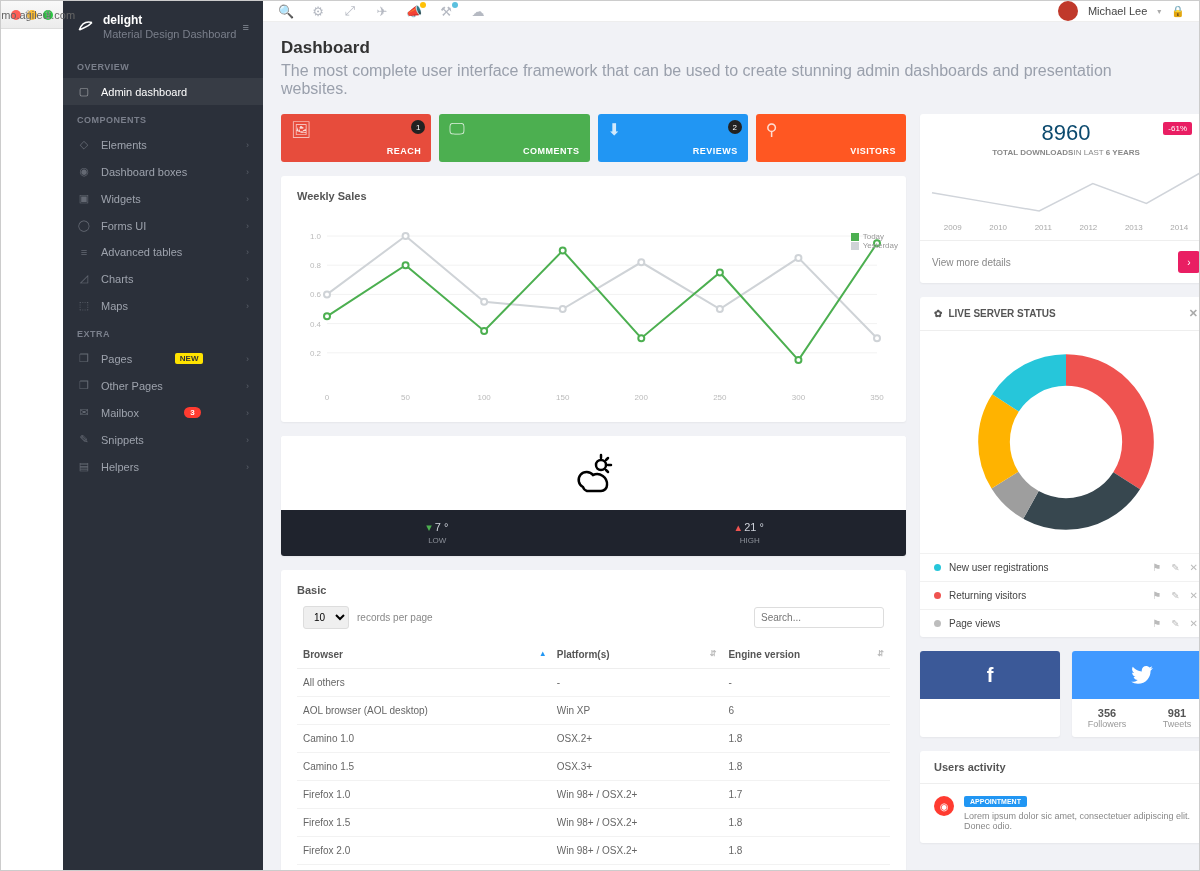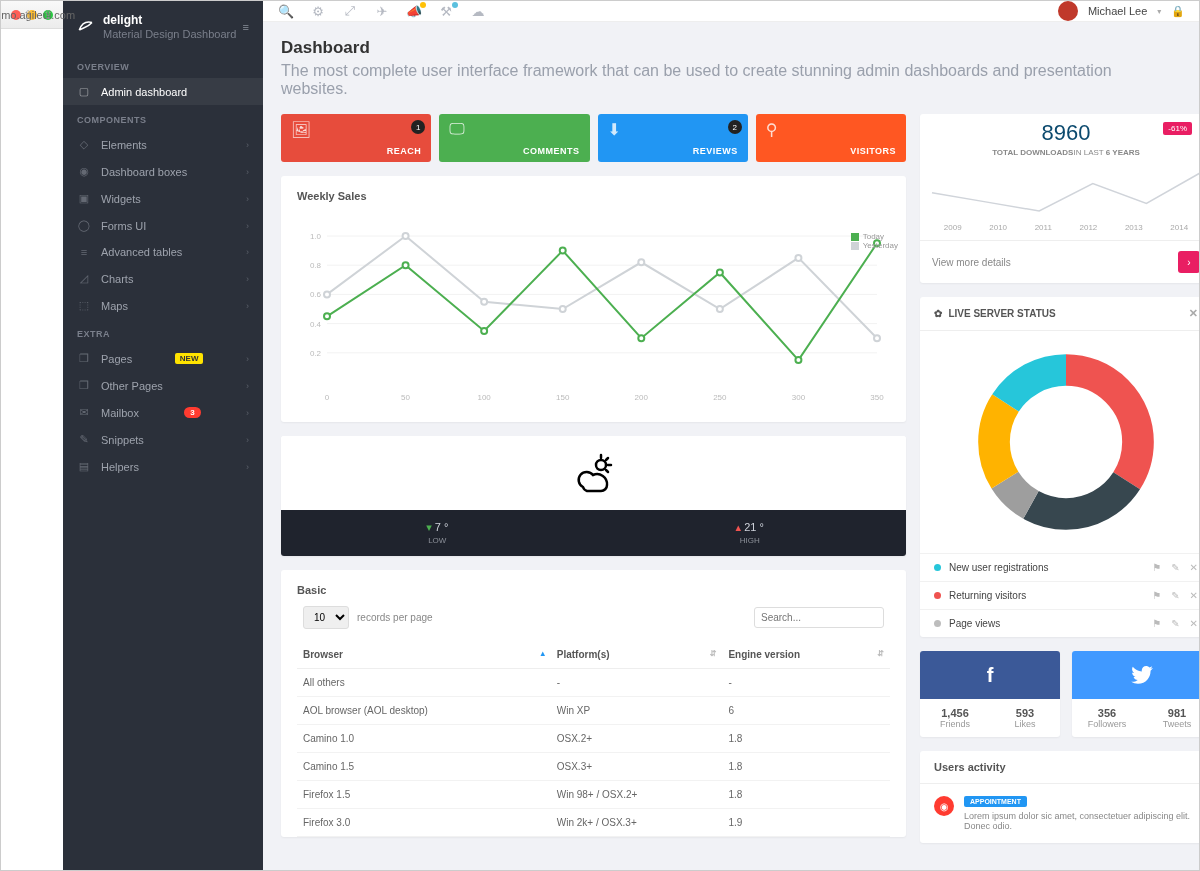--- a/index.html
+++ b/index.html
@@ -370,21 +370,31 @@
                       <td>Camino 1.0</td>
                       <td>OSX.2+</td>
                       <td>1.8</td>
                     </tr>
                     <tr>
                       <td>Camino 1.5</td>
                       <td>OSX.3+</td>
                       <td>1.8</td>
                     </tr>
                     <tr>
+                      <td>Firefox 1.0</td>
+                      <td>Win 98+ / OSX.2+</td>
+                      <td>1.7</td>
+                    </tr>
+                    <tr>
                       <td>Firefox 1.5</td>
+                      <td>Win 98+ / OSX.2+</td>
+                      <td>1.8</td>
+                    </tr>
+                    <tr>
+                      <td>Firefox 2.0</td>
                       <td>Win 98+ / OSX.2+</td>
                       <td>1.8</td>
                     </tr>
                     <tr>
                       <td>Firefox 3.0</td>
                       <td>Win 2k+ / OSX.3+</td>
                       <td>1.9</td>
                     </tr>
                   </tbody>
               </table>
@@ -459,24 +469,20 @@
                     </span>
                   </div>
                 </div>
             </div>
 
             <div class="socials">
               <div class="social">
                 <div class="social-top fb">
                     <b>f</b>
                   </div>
-                <div class="social-stats">
-                  <div><b>1,456</b><span>Friends</span></div>
-                  <div><b>593</b><span>Likes</span></div>
-                </div>
               </div>
               <div class="social">
                 <div class="social-top tw">
                   <svg width="22" height="18" viewBox="0 0 24 20" fill="#fff">
                       <path d="M24 2.3c-.9.4-1.8.7-2.8.8 1-.6 1.8-1.6 2.1-2.7-.9.6-2 1-3.1 1.2C19.3.6 18 0 16.6 0c-2.7 0-4.9 2.2-4.9 4.9 0 .4 0 .8.1 1.1C7.7 5.8 4.1 3.8 1.7.9 1.2 1.7 1 2.6 1 3.6c0 1.7.9 3.2 2.2 4.1-.8 0-1.6-.2-2.2-.6v.1c0 2.4 1.7 4.4 3.9 4.8-.4.1-.8.2-1.3.2-.3 0-.6 0-.9-.1.6 2 2.4 3.4 4.6 3.4-1.7 1.3-3.8 2.1-6.1 2.1H0c2.2 1.4 4.8 2.2 7.5 2.2 9.1 0 14-7.5 14-14v-.6c1-.7 1.8-1.6 2.5-2.6z"></path>
                     </svg>
                 </div>
                 <div class="social-stats">
                   <div><b>356</b><span>Followers</span></div>
                   <div><b>981</b><span>Tweets</span></div>

